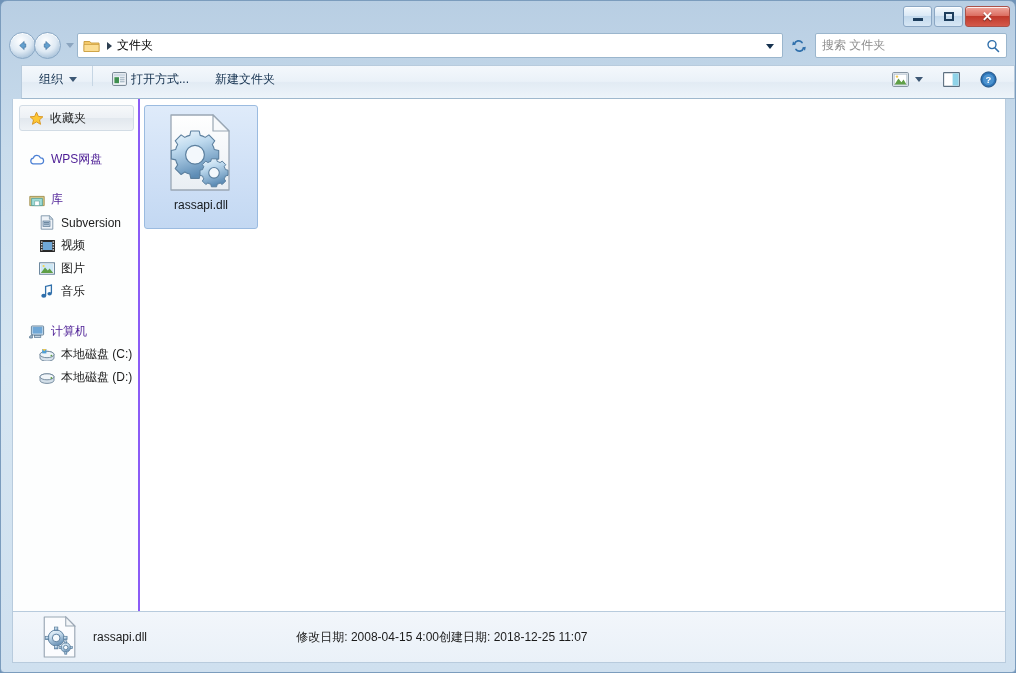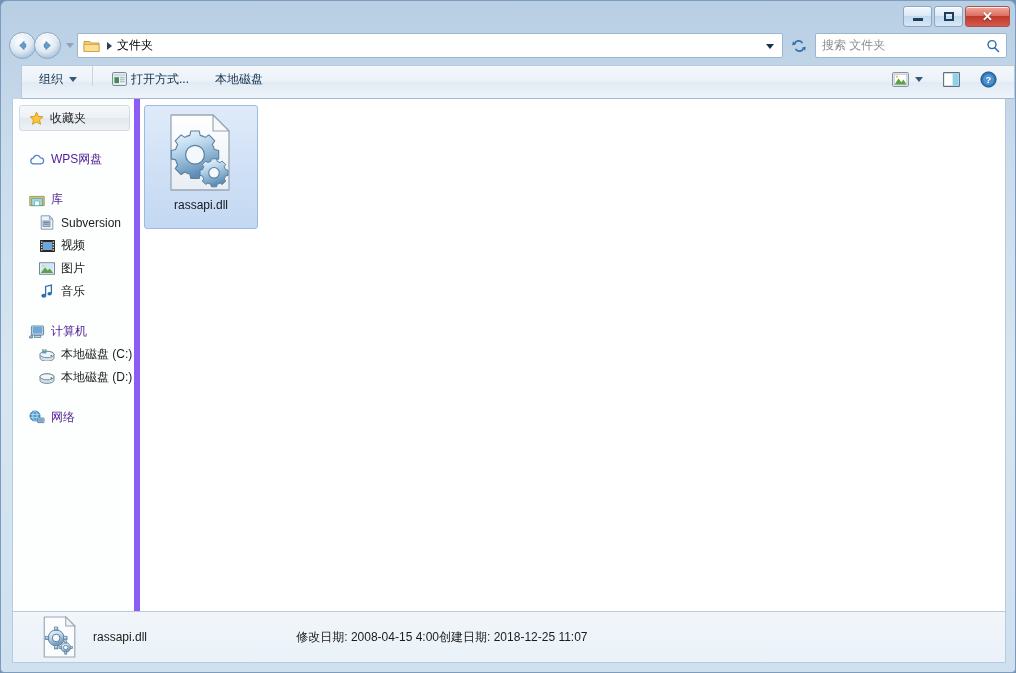--- a/index.html
+++ b/index.html
@@ -147,21 +147,21 @@
     position: absolute; left: 11px; top: 98px;
     width: 994px; height: 512px;
     background: #fff;
     border-left: 1px solid #b8cbdd;
     border-right: 1px solid #b8cbdd;
     display: flex;
   }
   .navpane {
     width: 127px; height: 100%;
     background: #fdfefe;
-    border-right: 6px solid #8b5cf6;
+    border-right: 2px solid #8b5cf6;
     padding-top: 4px;
     overflow: hidden;
   }
   .nav-fav {
     margin: 2px 4px 0 6px;
     height: 26px;
     background: linear-gradient(180deg,#f6f8fa 0%,#edf1f5 48%,#e2e8ee 52%,#eef2f6 100%);
     border: 1px solid #d2dce5;
     border-radius: 3px;
     display: flex; align-items: center; padding-left: 8px;
@@ -291,21 +291,21 @@
         <rect x="0.6" y="0.6" width="13.8" height="12.8" rx="1" fill="#f2f6fa" stroke="#6f7f8d" stroke-width="1"></rect>
         <rect x="2" y="2" width="11" height="2.4" fill="#cfdae4"></rect>
         <rect x="2.4" y="5.2" width="4.6" height="6" fill="#3f8f4f"></rect>
         <rect x="8" y="5.2" width="4.6" height="1.1" fill="#9fb1c0"></rect>
         <rect x="8" y="7.2" width="4.6" height="1.1" fill="#9fb1c0"></rect>
         <rect x="8" y="9.2" width="4.6" height="1.1" fill="#9fb1c0"></rect>
       </svg>
       <span class="lbl">打开方式...</span>
     </div>
     <div class="cmd-item">
-      <span class="lbl">本地磁盘</span>
+      <span class="lbl">新建文件夹</span>
     </div>
 
     <div class="cmd-right">
       <div class="cmd-item">
         <svg width="17" height="15" viewBox="0 0 17 15">
           <rect x="0.6" y="0.6" width="15.8" height="13.8" rx="1" fill="#eef3f8" stroke="#7b8b99" stroke-width="1"></rect>
           <rect x="2.2" y="2.2" width="12.6" height="10.6" fill="#ffffff" stroke="#a8b8c6" stroke-width="0.7"></rect>
           <path d="M2.6 12.4 L6.4 6.4 L9.4 10.2 L11.6 7.6 L14.4 12.4 Z" fill="#5f9f46"></path>
           <circle cx="5" cy="4.6" r="1.2" fill="#f0c64e"></circle>
         </svg>
@@ -455,32 +455,20 @@
             <ellipse cx="8" cy="5.8" rx="7" ry="3" fill="#f0f5f9" stroke="#6d8599" stroke-width="0.9"></ellipse>
             <circle cx="12.4" cy="7" r="0.9" fill="#5f9f46"></circle>
           </svg>
         </span>
         <span>本地磁盘 (D:)</span>
       </div>
 
 
       <div class="nav-gap"></div>
 
-      <div class="nav-group">
-        <span class="nav-ico">
-          <svg width="16" height="15" viewBox="0 0 16 15">
-            <circle cx="6" cy="6" r="5" fill="#4f9fd6" stroke="#2d6d9c" stroke-width="0.9"></circle>
-            <path d="M1.4 4.4 L10.6 4.4 M1.4 7.6 L10.6 7.6" stroke="#bfe2f5" stroke-width="0.8"></path>
-            <ellipse cx="6" cy="6" rx="2.2" ry="5" fill="none" stroke="#bfe2f5" stroke-width="0.8"></ellipse>
-            <rect x="8.4" y="8" width="6.6" height="4.6" rx="0.6" fill="#cfdce8" stroke="#5a7a94" stroke-width="0.9"></rect>
-            <rect x="9.3" y="8.8" width="4.8" height="3" fill="#6fa7d6"></rect>
-          </svg>
-        </span>
-        <span>网络</span>
-      </div>
     </div>
 
     <div class="content">
       <div class="file-tile">
         <span class="doc-icon">
           <svg width="64" height="78" viewBox="0 0 64 78">
             <defs>
               <linearGradient id="gearGrad" x1="0" y1="0" x2="0.35" y2="1">
                 <stop offset="0%" stop-color="#f4fbff"></stop>
                 <stop offset="40%" stop-color="#bdd9ee"></stop>

